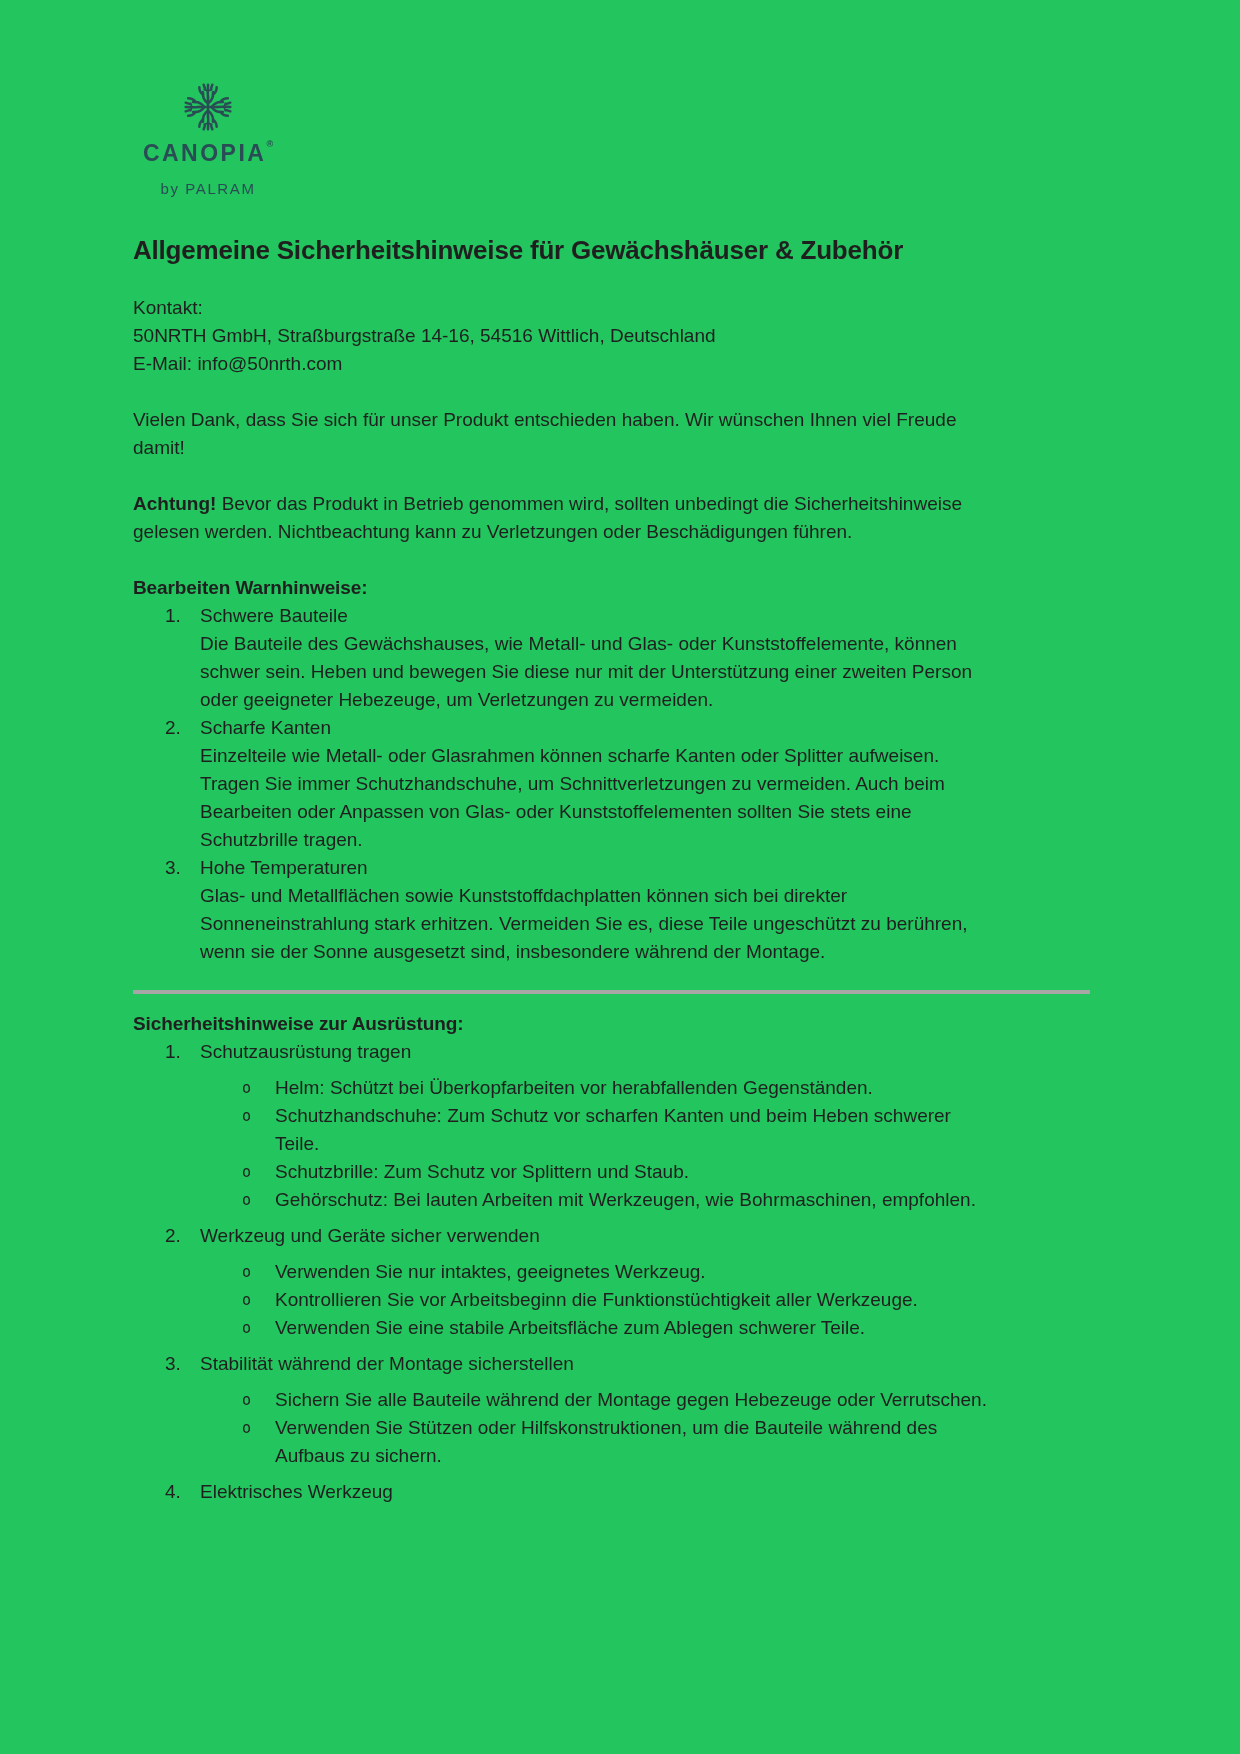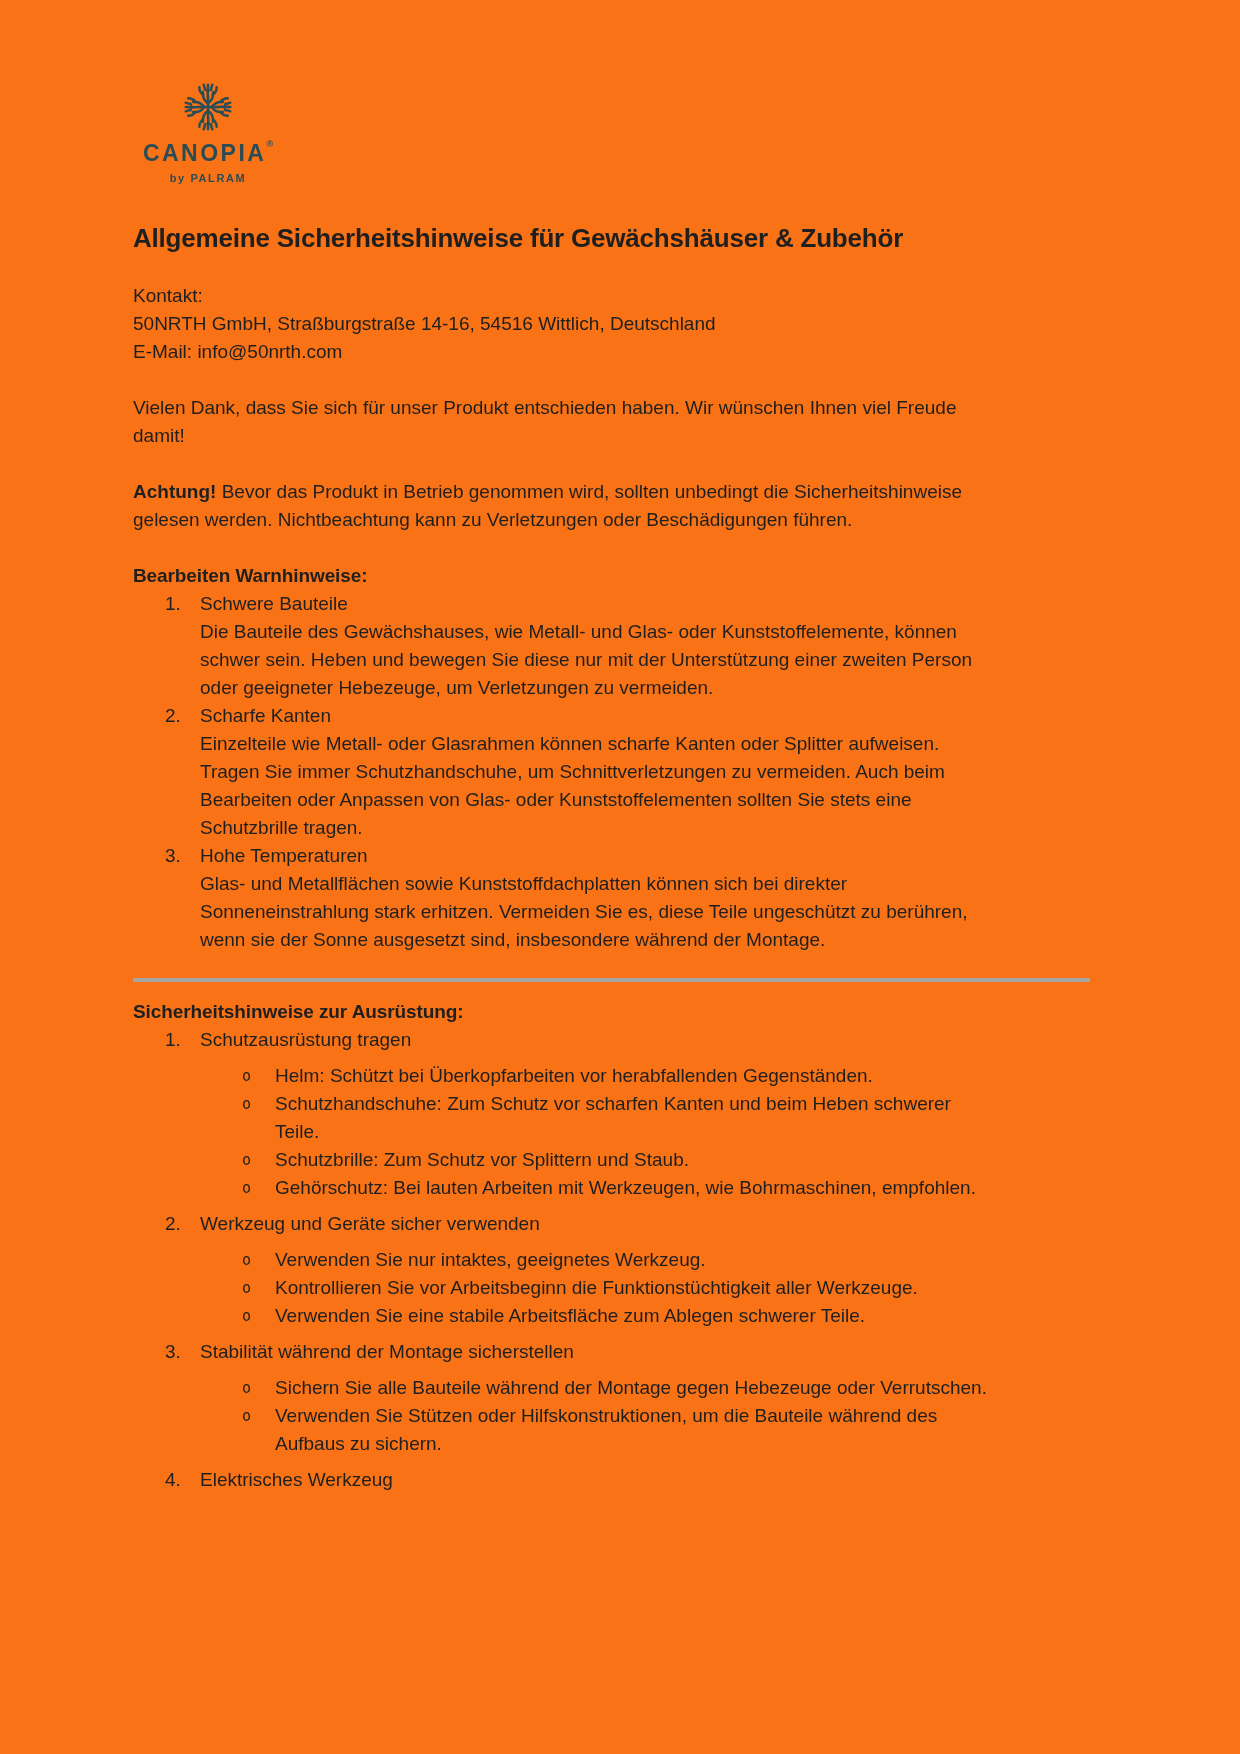--- a/index.html
+++ b/index.html
@@ -4,21 +4,21 @@
 <style>
   html, body {
     margin: 0;
     padding: 0;
     background: #ffffff;
   }
   .page {
     position: relative;
     width: 1240px;
     height: 1754px;
-    background: #f97316;
+    background: #22c55e;
     font-family: "Liberation Sans", sans-serif;
     color: #1f1f1f;
     box-sizing: border-box;
     padding: 76px 130px 0 133px;
     overflow: hidden;
   }
   
   .logo {
     width: 150px;
     display: flex;
@@ -38,24 +38,24 @@
     white-space: nowrap;
   }
   .brand-row .reg {
     font-size: 9px;
     vertical-align: top;
     letter-spacing: 0;
     position: relative;
     top: -2px;
   }
   .tagline {
-    margin-top: 8px;
+    margin-top: 16px;
     color: #2a4d55;
-    font-size: 11px;
-    font-weight: 700;
+    font-size: 15px;
+    font-weight: 400;
     letter-spacing: 1.6px;
     line-height: 1;
   }
   
   .doc-title {
     font-size: 26px;
     font-weight: 700;
     margin: 0 0 30px 0;
     line-height: 28px;
     letter-spacing: -0.2px;

